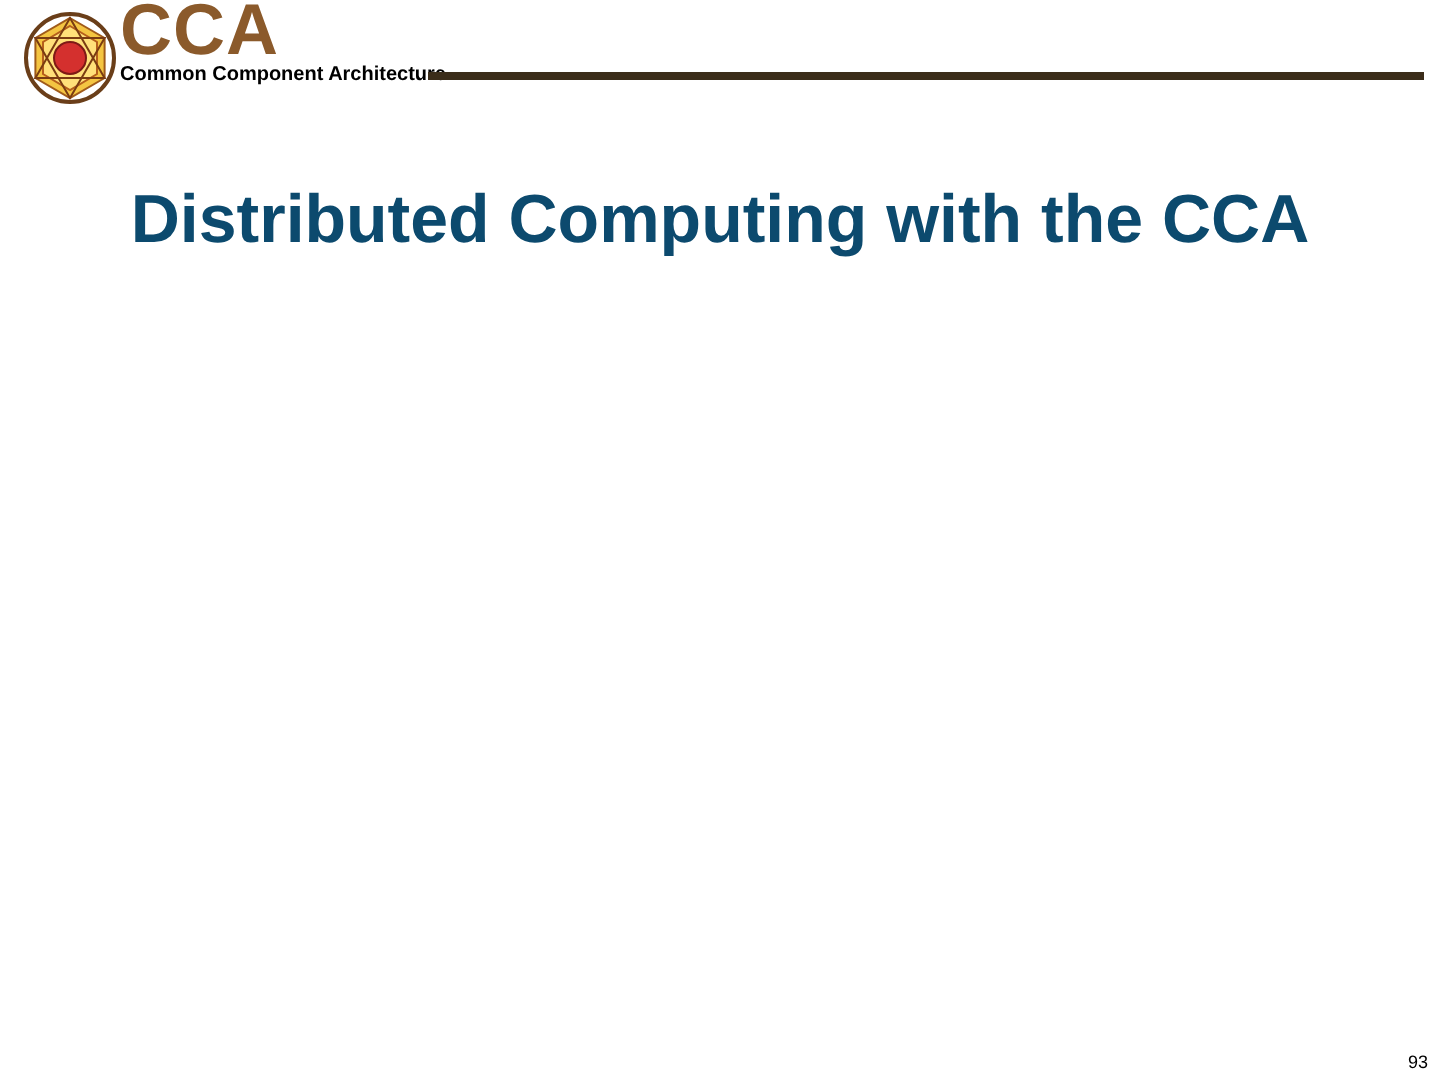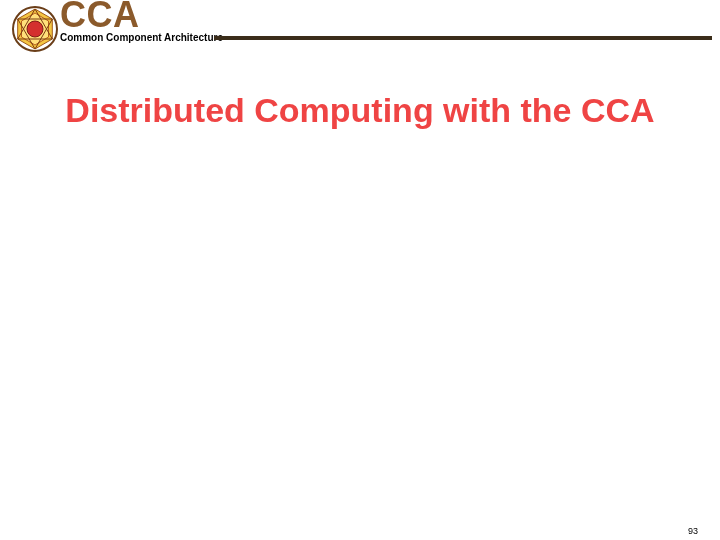--- a/index.html
+++ b/index.html
@@ -7,25 +7,25 @@
   .slide { position: relative; width: 720px; height: 540px; }
 
   
   .header { position: relative; height: 58px; }
   .logo { position: absolute; left: 12px; top: 6px; width: 46px; height: 46px; }
   .cca-text { position: absolute; left: 60px; top: -5px; font-size: 36px; font-weight: bold; color: #8b5a2b; letter-spacing: 0.5px; line-height: 40px; }
   .sub-text { position: absolute; left: 60px; top: 32px; font-size: 10px; font-weight: bold; color: #000; }
   .rule { position: absolute; left: 214px; right: 8px; top: 36px; height: 4px; background: #3b2d1a; }
 
   
-  .title { position: absolute; top: 90px; left: 0; right: 0; text-align: center; font-size: 34px; font-weight: bold; color: #ef4444; line-height: 1.2; padding: 0 60px; }
+  .title { position: absolute; top: 90px; left: 0; right: 0; text-align: center; font-size: 34px; font-weight: bold; color: #0c4a6e; line-height: 1.2; padding: 0 60px; }
   .footer-block { position: absolute; left: 0; right: 0; top: 400px; text-align: center; font-size: 24px; color: #000; line-height: 1.25; }
   .footer-block .group { font-weight: bold; }
   .footer-block .email { font-style: italic; }
-  .page-num { position: absolute; right: 22px; bottom: 4px; font-size: 9px; color: #000; }
+  .page-num { position: absolute; right: 6px; bottom: 4px; font-size: 9px; color: #000; }
 </style>
 </head>
 <body>
 
 <div class="slide">
 
   <div class="header">
     <div class="logo">
       <svg viewBox="0 0 46 46" width="46" height="46">
         <circle cx="23" cy="23" r="22" fill="none" stroke="#6a3e19" stroke-width="2"></circle>

